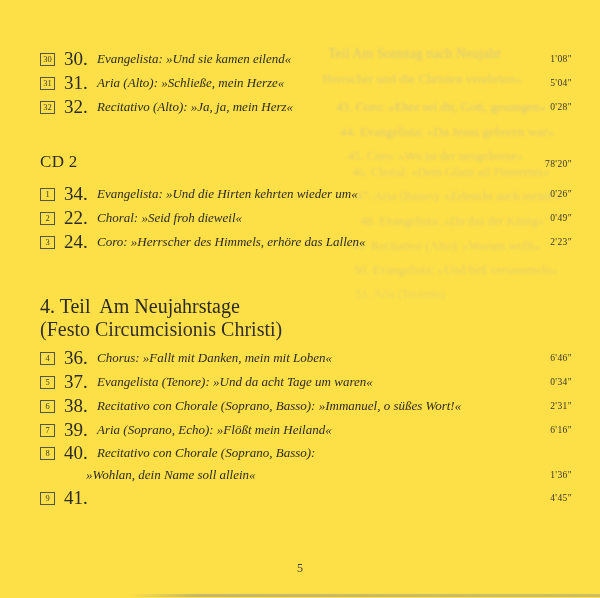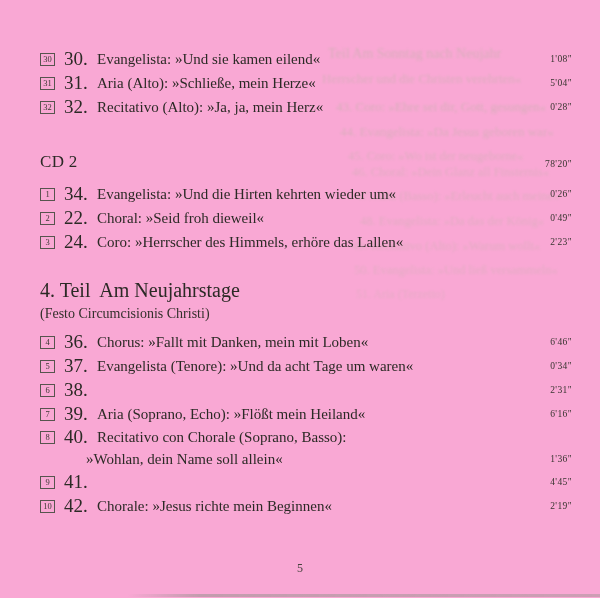--- a/index.html
+++ b/index.html
@@ -1,19 +1,19 @@
 <!DOCTYPE html>
 <html><head>
 <meta charset="utf-8">
 <style>
   html,body{margin:0;padding:0;background:#e9e9e9;}
   .page{
     position:relative;
     width:600px;height:598px;
-    background:#f9a8d4;
+    background:#fde047;
     overflow:hidden;
     font-family:"Liberation Serif", serif;
     color:#2c2a26;
   }
   
   .bleed{position:absolute;inset:0;z-index:1;pointer-events:none;}
   .bleed span{
     position:absolute;
     white-space:nowrap;
     color:#b9b2a3;
@@ -28,33 +28,33 @@
   .track-row.cont{height:22px;}
   .tbox{
     flex:0 0 auto;
     width:13px;height:11px;
     border:1px solid #57544e;
     display:flex;align-items:center;justify-content:center;
     font-size:8.5px;line-height:1;color:#3b3833;
     margin-right:9px;
   }
   .tnum{flex:0 0 24px;margin-right:9px;font-size:19px;}
-  .ttitle{font-size:15px;white-space:pre;}
+  .ttitle{font-size:13px;white-space:pre;font-style:italic;}
   .tindent{flex:0 0 46px;}
   .time{
     margin-left:auto;
     font-size:9.5px;letter-spacing:.4px;color:#37342f;
     white-space:nowrap;
   }
   .cd-header{display:flex;align-items:baseline;height:24px;margin-top:33px;}
   .cd-title{font-size:17px;letter-spacing:.3px;}
   .sec-b{margin-top:6px;}
-  .part-header{margin-top:23px;}
+  .part-header{margin-top:39px;}
   .part-title{font-size:20px;line-height:27px;white-space:pre;}
-  .part-subtitle{font-size:14px;line-height:19px;color:#33302b;}
+  .part-subtitle{font-size:20px;line-height:19px;color:#33302b;}
   .sec-c{margin-top:7px;}
   .page-number{
     position:absolute;z-index:2;left:0;right:0;top:561px;
     text-align:center;font-size:12px;color:#45423c;
   }
   .bottom-smudge{
     position:absolute;z-index:1;left:128px;right:0;bottom:1px;height:3px;
     background:linear-gradient(to right, rgba(160,158,152,0), rgba(150,148,142,.55) 15%, rgba(150,148,142,.45));
     filter:blur(.6px);
   }
@@ -134,20 +134,21 @@
         </div>
         <div class="track-row">
           <span class="tbox">5</span>
           <span class="tnum">37.</span>
           <span class="ttitle">Evangelista (Tenore): »Und da acht Tage um waren«</span>
           <span class="time">0'34"</span>
         </div>
         <div class="track-row">
           <span class="tbox">6</span>
           <span class="tnum">38.</span>
+          <span class="ttitle">Recitativo con Chorale (Soprano, Basso): »Immanuel, o süßes Wort!«</span>
           <span class="time">2'31"</span>
         </div>
         <div class="track-row">
           <span class="tbox">7</span>
           <span class="tnum">39.</span>
           <span class="ttitle">Aria (Soprano, Echo): »Flößt mein Heiland«</span>
           <span class="time">6'16"</span>
         </div>
         <div class="track-row first cont">
           <span class="tbox">8</span>
@@ -157,23 +158,17 @@
         <div class="track-row cont">
           <span class="tindent"></span>
           <span class="ttitle">»Wohlan, dein Name soll allein«</span>
           <span class="time">1'36"</span>
         </div>
         <div class="track-row">
           <span class="tbox">9</span>
           <span class="tnum">41.</span>
           <span class="time">4'45"</span>
         </div>
-        <div class="track-row">
-          <span class="tbox">10</span>
-          <span class="tnum">42.</span>
-          <span class="ttitle">Chorale: »Jesus richte mein Beginnen«</span>
-          <span class="time">2'19"</span>
-        </div>
       </div>
     </div>
   <div class="page-number">5</div>
   <div class="bottom-smudge"></div>
 </div>
 
 </body></html>

